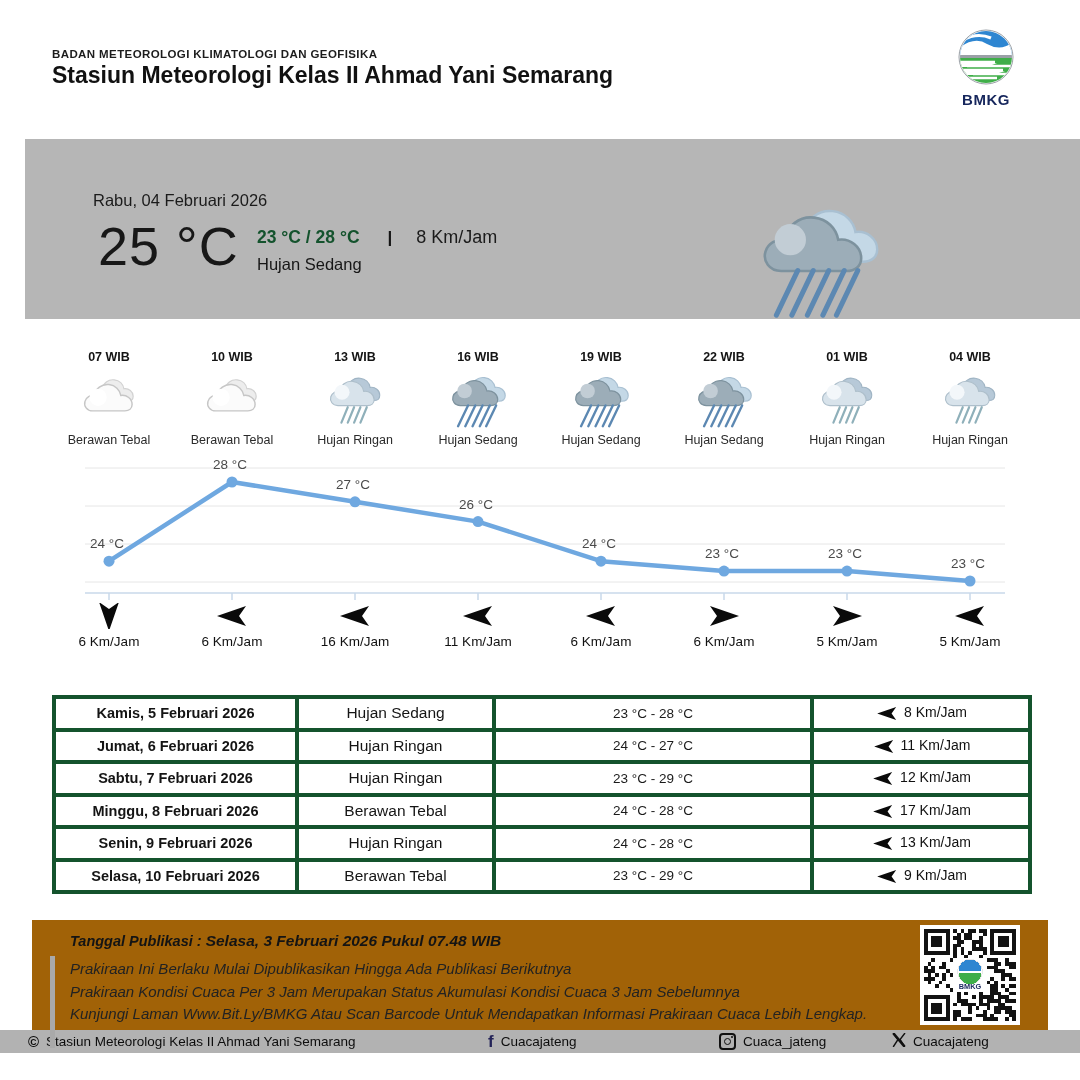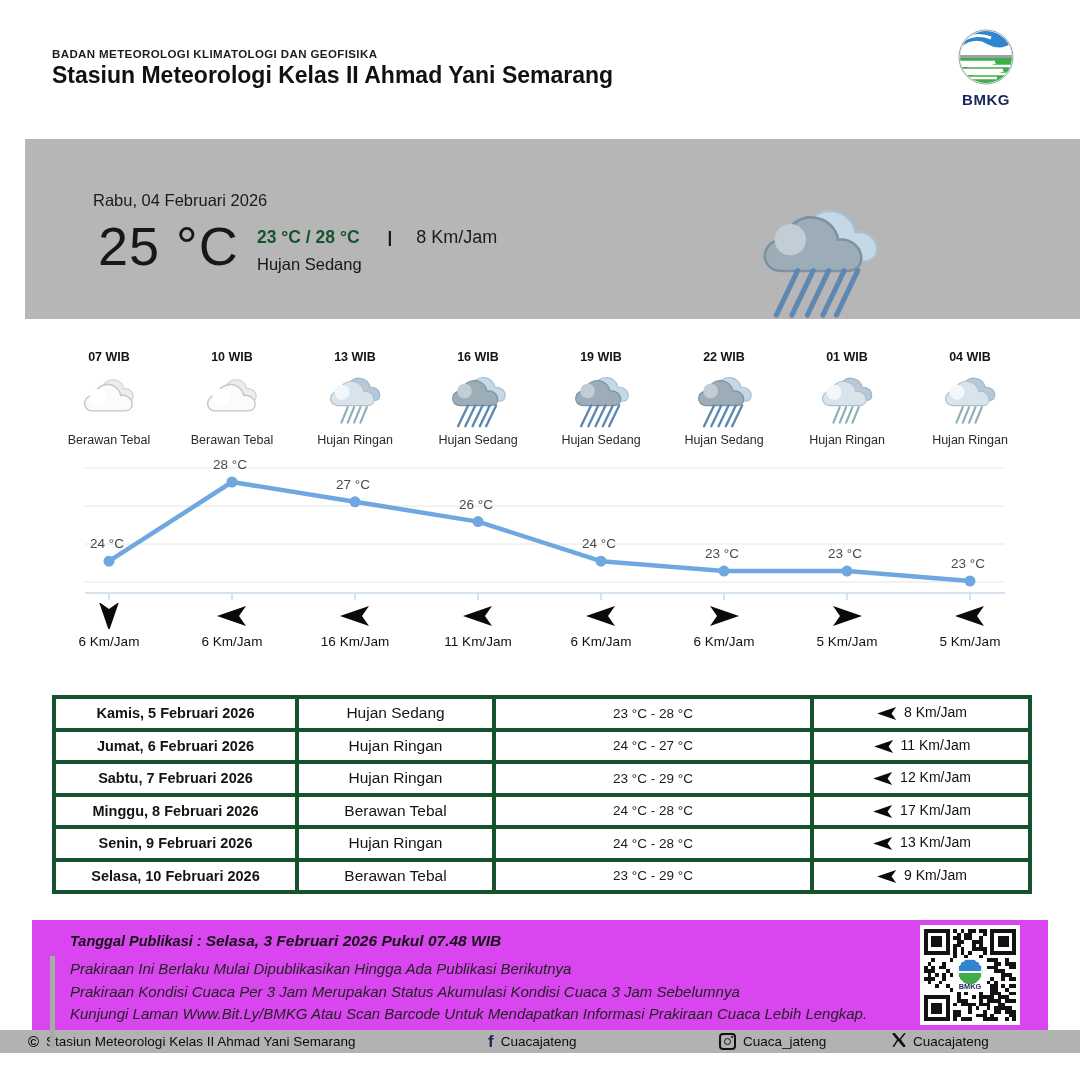--- a/index.html
+++ b/index.html
@@ -39,21 +39,21 @@
   
   .daily{left:52px;top:695px;width:976px;border-collapse:collapse;table-layout:fixed;}
   .daily td{border:4px solid #14532d;height:28.5px;text-align:center;vertical-align:middle;padding:0;}
   .td-date{font-size:14.5px;font-weight:700;}
   .td-cond{font-size:15.5px;color:#151515;}
   .td-range{font-size:13.5px;color:#1a1a1a;}
   .td-wind{font-size:14px;color:#111;}
   .td-wind svg{vertical-align:middle;margin-right:5px;}
 
   
-  .fbox{left:32px;top:920px;width:1016px;height:110px;background:#d946ef;}
+  .fbox{left:32px;top:920px;width:1016px;height:110px;background:#a16207;}
   .publine{position:absolute;left:38px;top:12px;font-style:italic;font-size:14.5px;color:#141414;}
   .publabel{font-weight:600;}
   .pubval{font-weight:800;font-size:15.5px;}
   .accentbar{left:50px;top:956px;width:5px;height:92px;background:#a9a9a9;z-index:3;}
   .fnotes{position:absolute;left:38px;top:38px;font-style:italic;font-size:15px;color:#222;line-height:22.5px;}
   .qrtile{left:920px;top:925px;width:100px;height:100px;background:#fff;padding:4px;box-sizing:border-box;z-index:2;}
 
   
   .bar{left:0;top:1030px;width:1080px;height:23px;background:#b2b2b2;}
   .bar-item{position:absolute;top:0;height:23px;display:flex;align-items:center;gap:7px;font-size:13.5px;color:#0d0d0d;}

